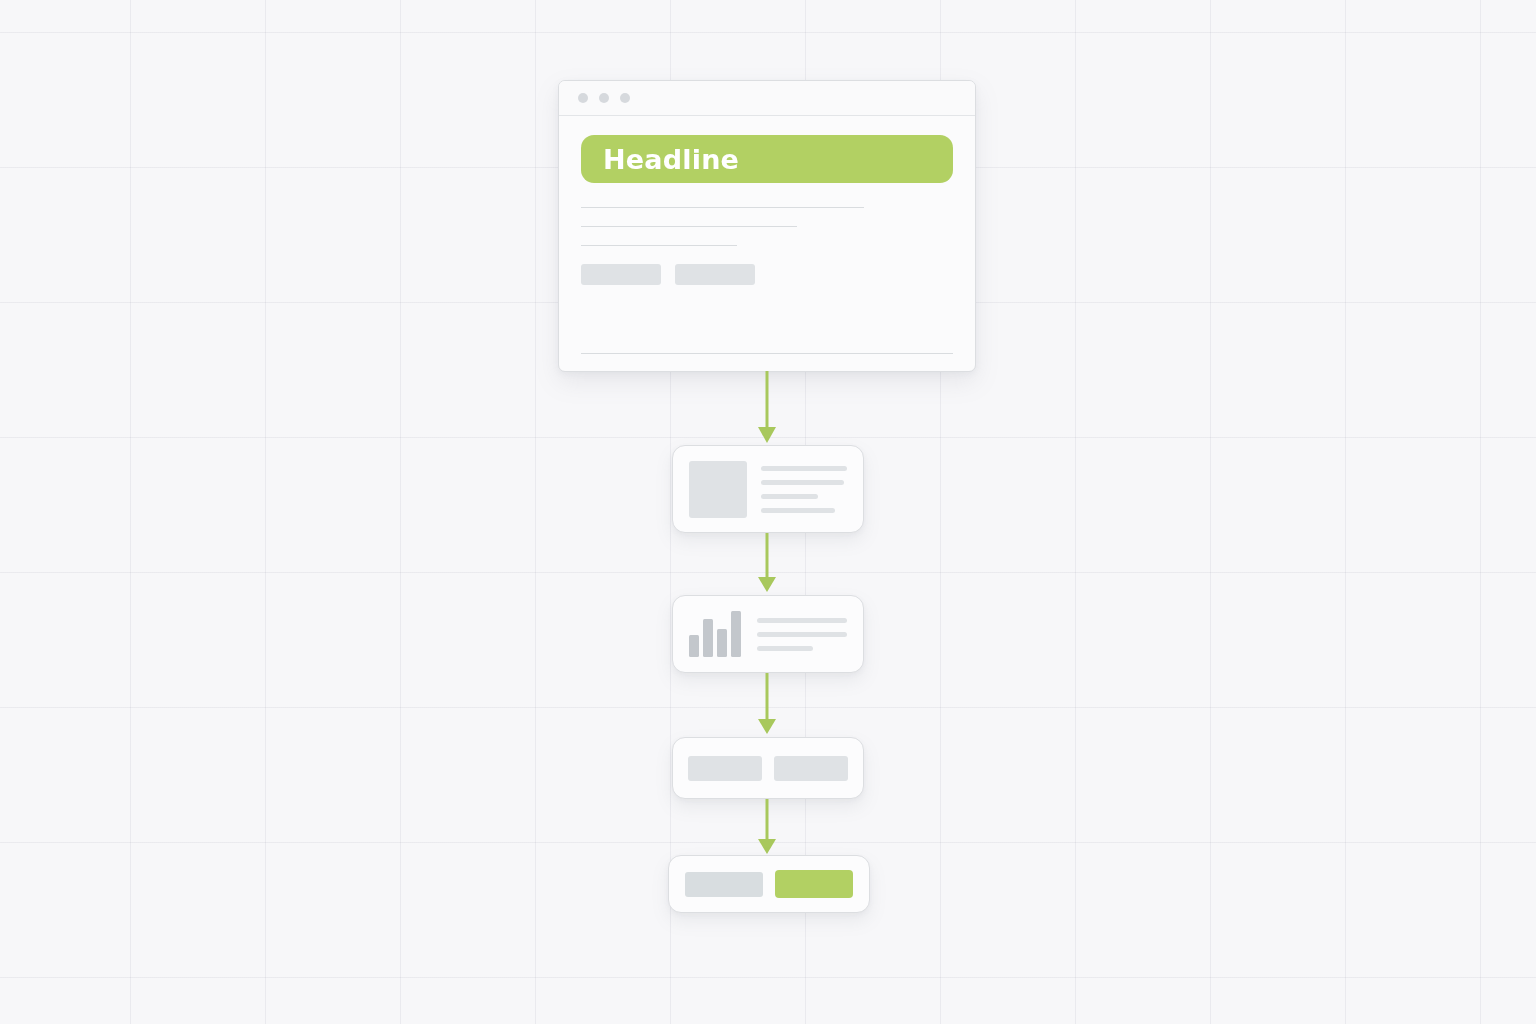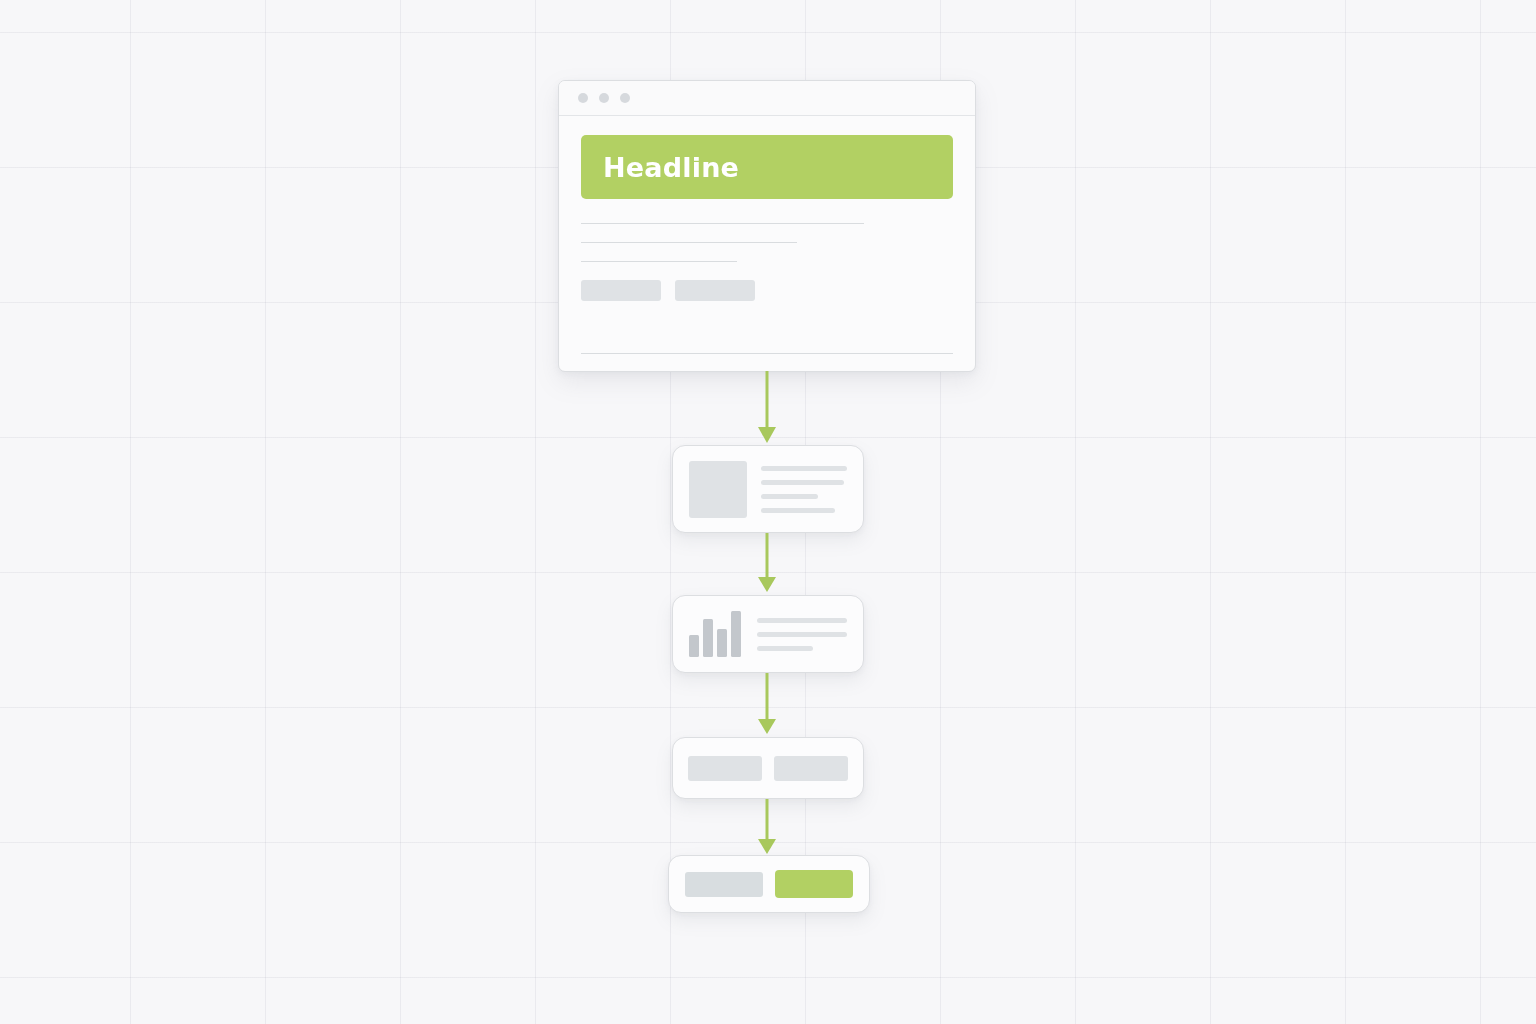--- a/index.html
+++ b/index.html
@@ -59,23 +59,23 @@
     background: #d6d9dd;
   }
 
   #browser-body {
     padding: 19px 22px 0 22px;
     position: relative;
     height: calc(100% - 35px);
   }
 
   #headline-banner {
-    height: 64px;
+    height: 48px;
     background: #b2d063;
-    border-radius: 5px;
+    border-radius: 13px;
     display: flex;
     align-items: center;
     padding-left: 22px;
   }
 
   #headline-text {
     color: #ffffff;
     font-size: 27px;
     font-weight: bold;
     letter-spacing: 0.2px;

